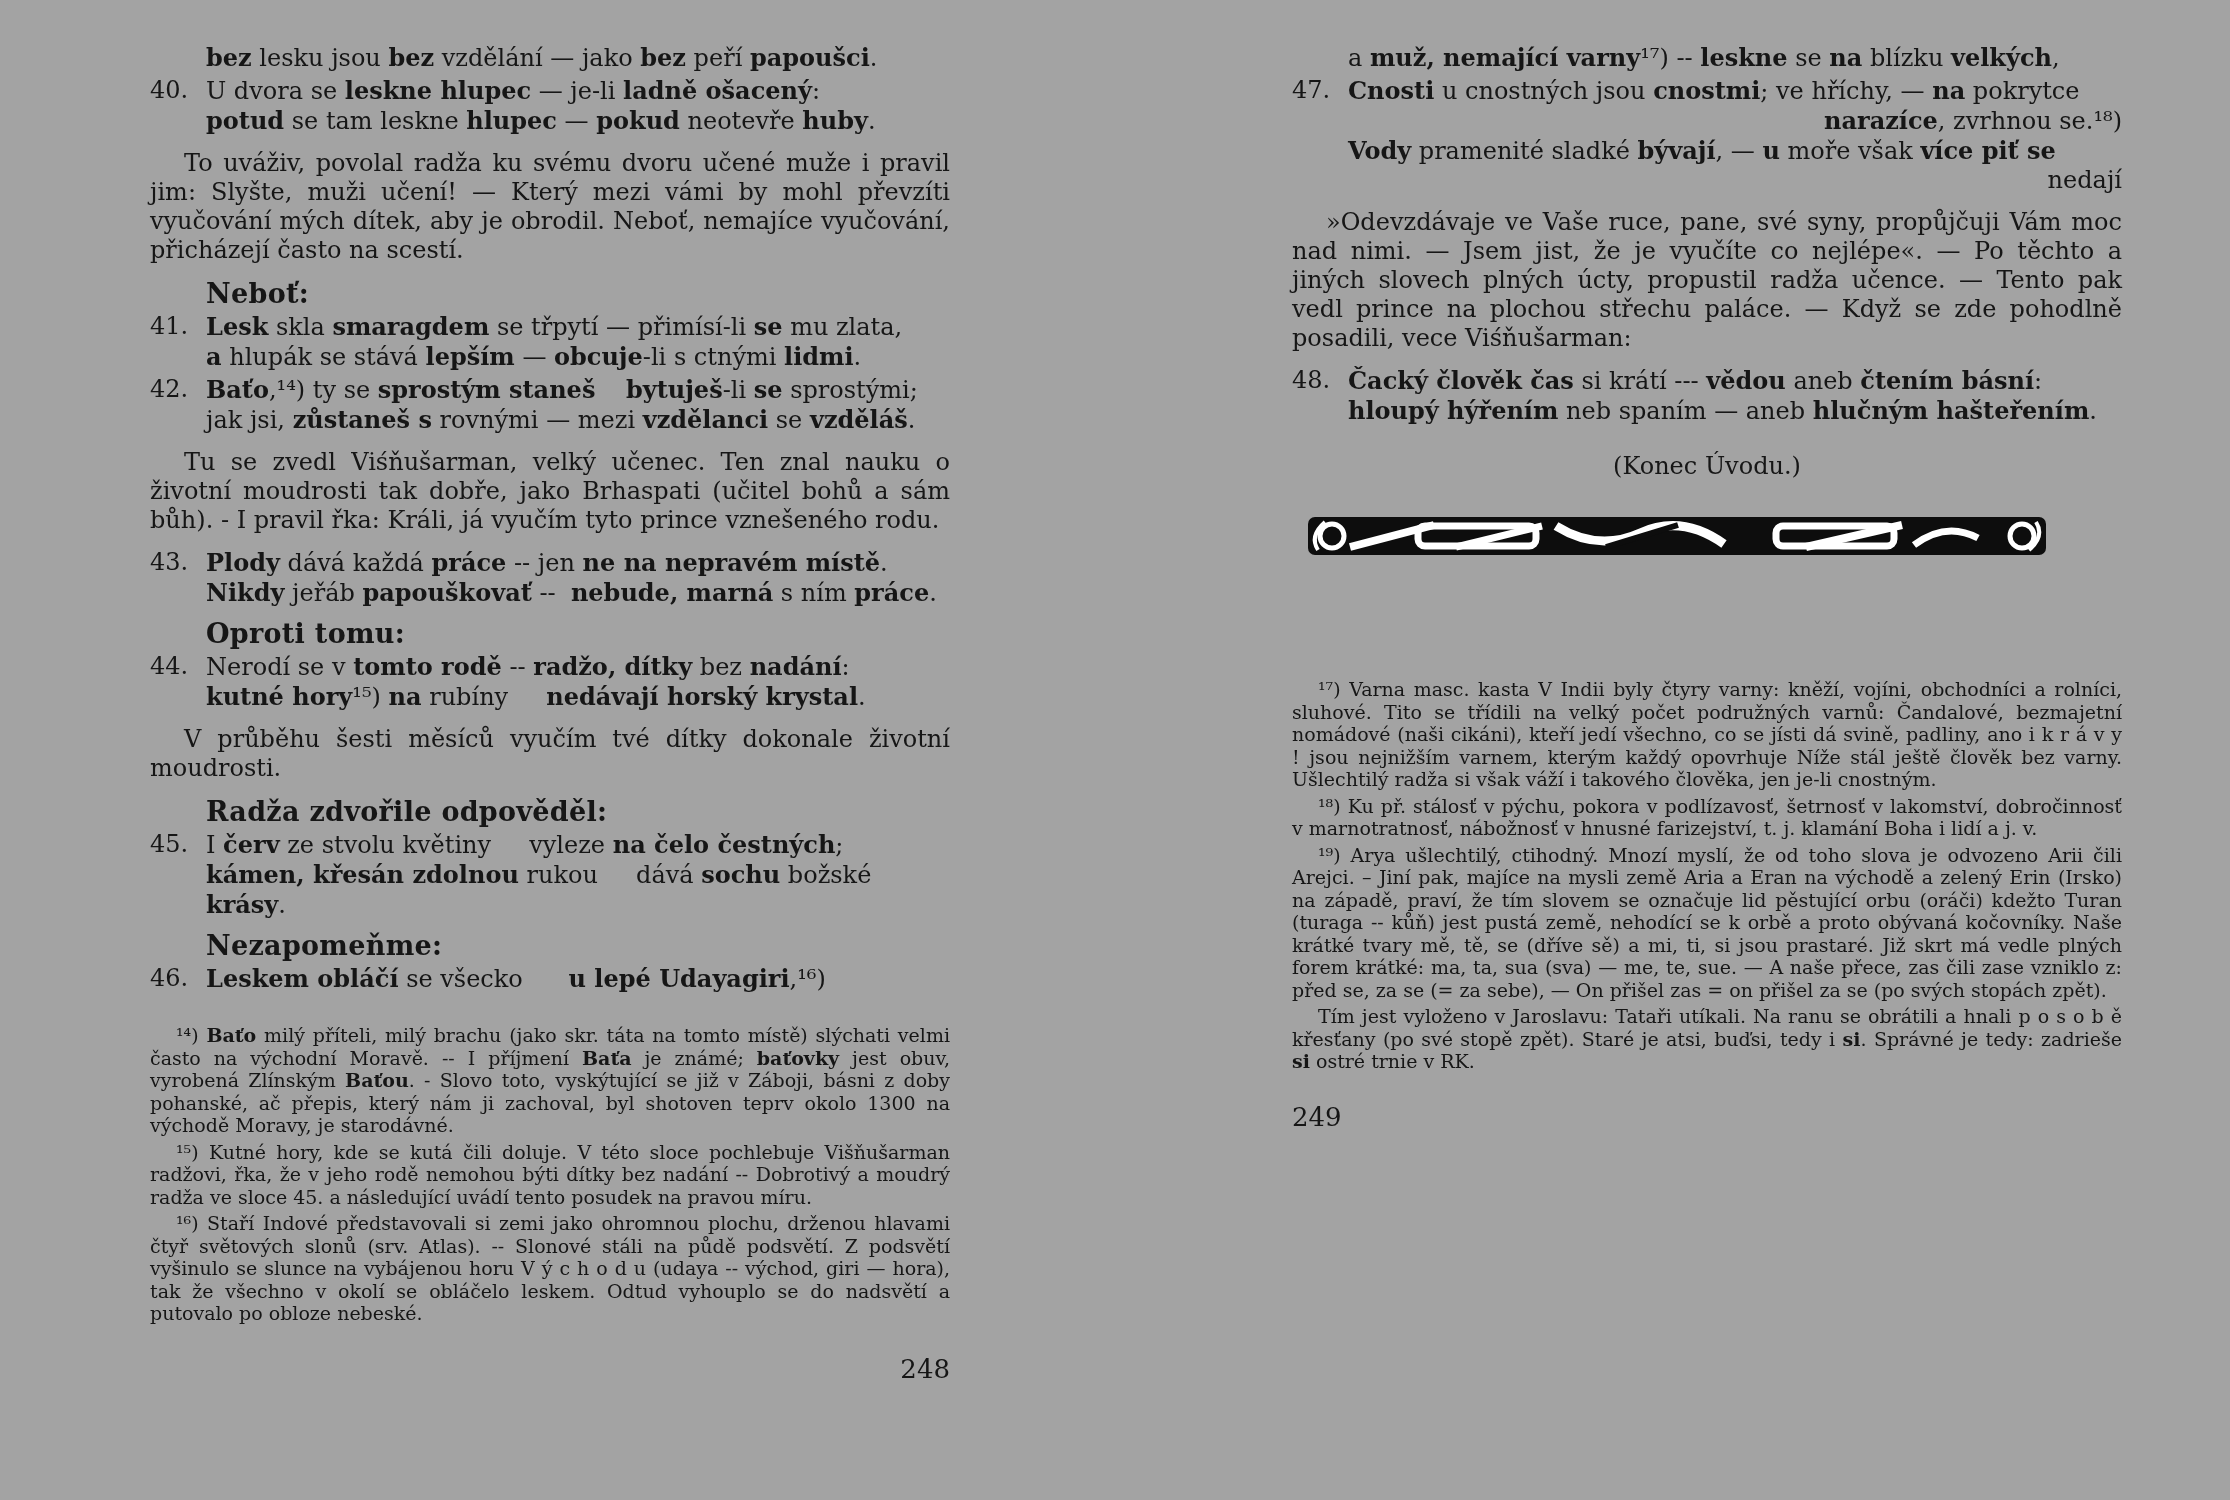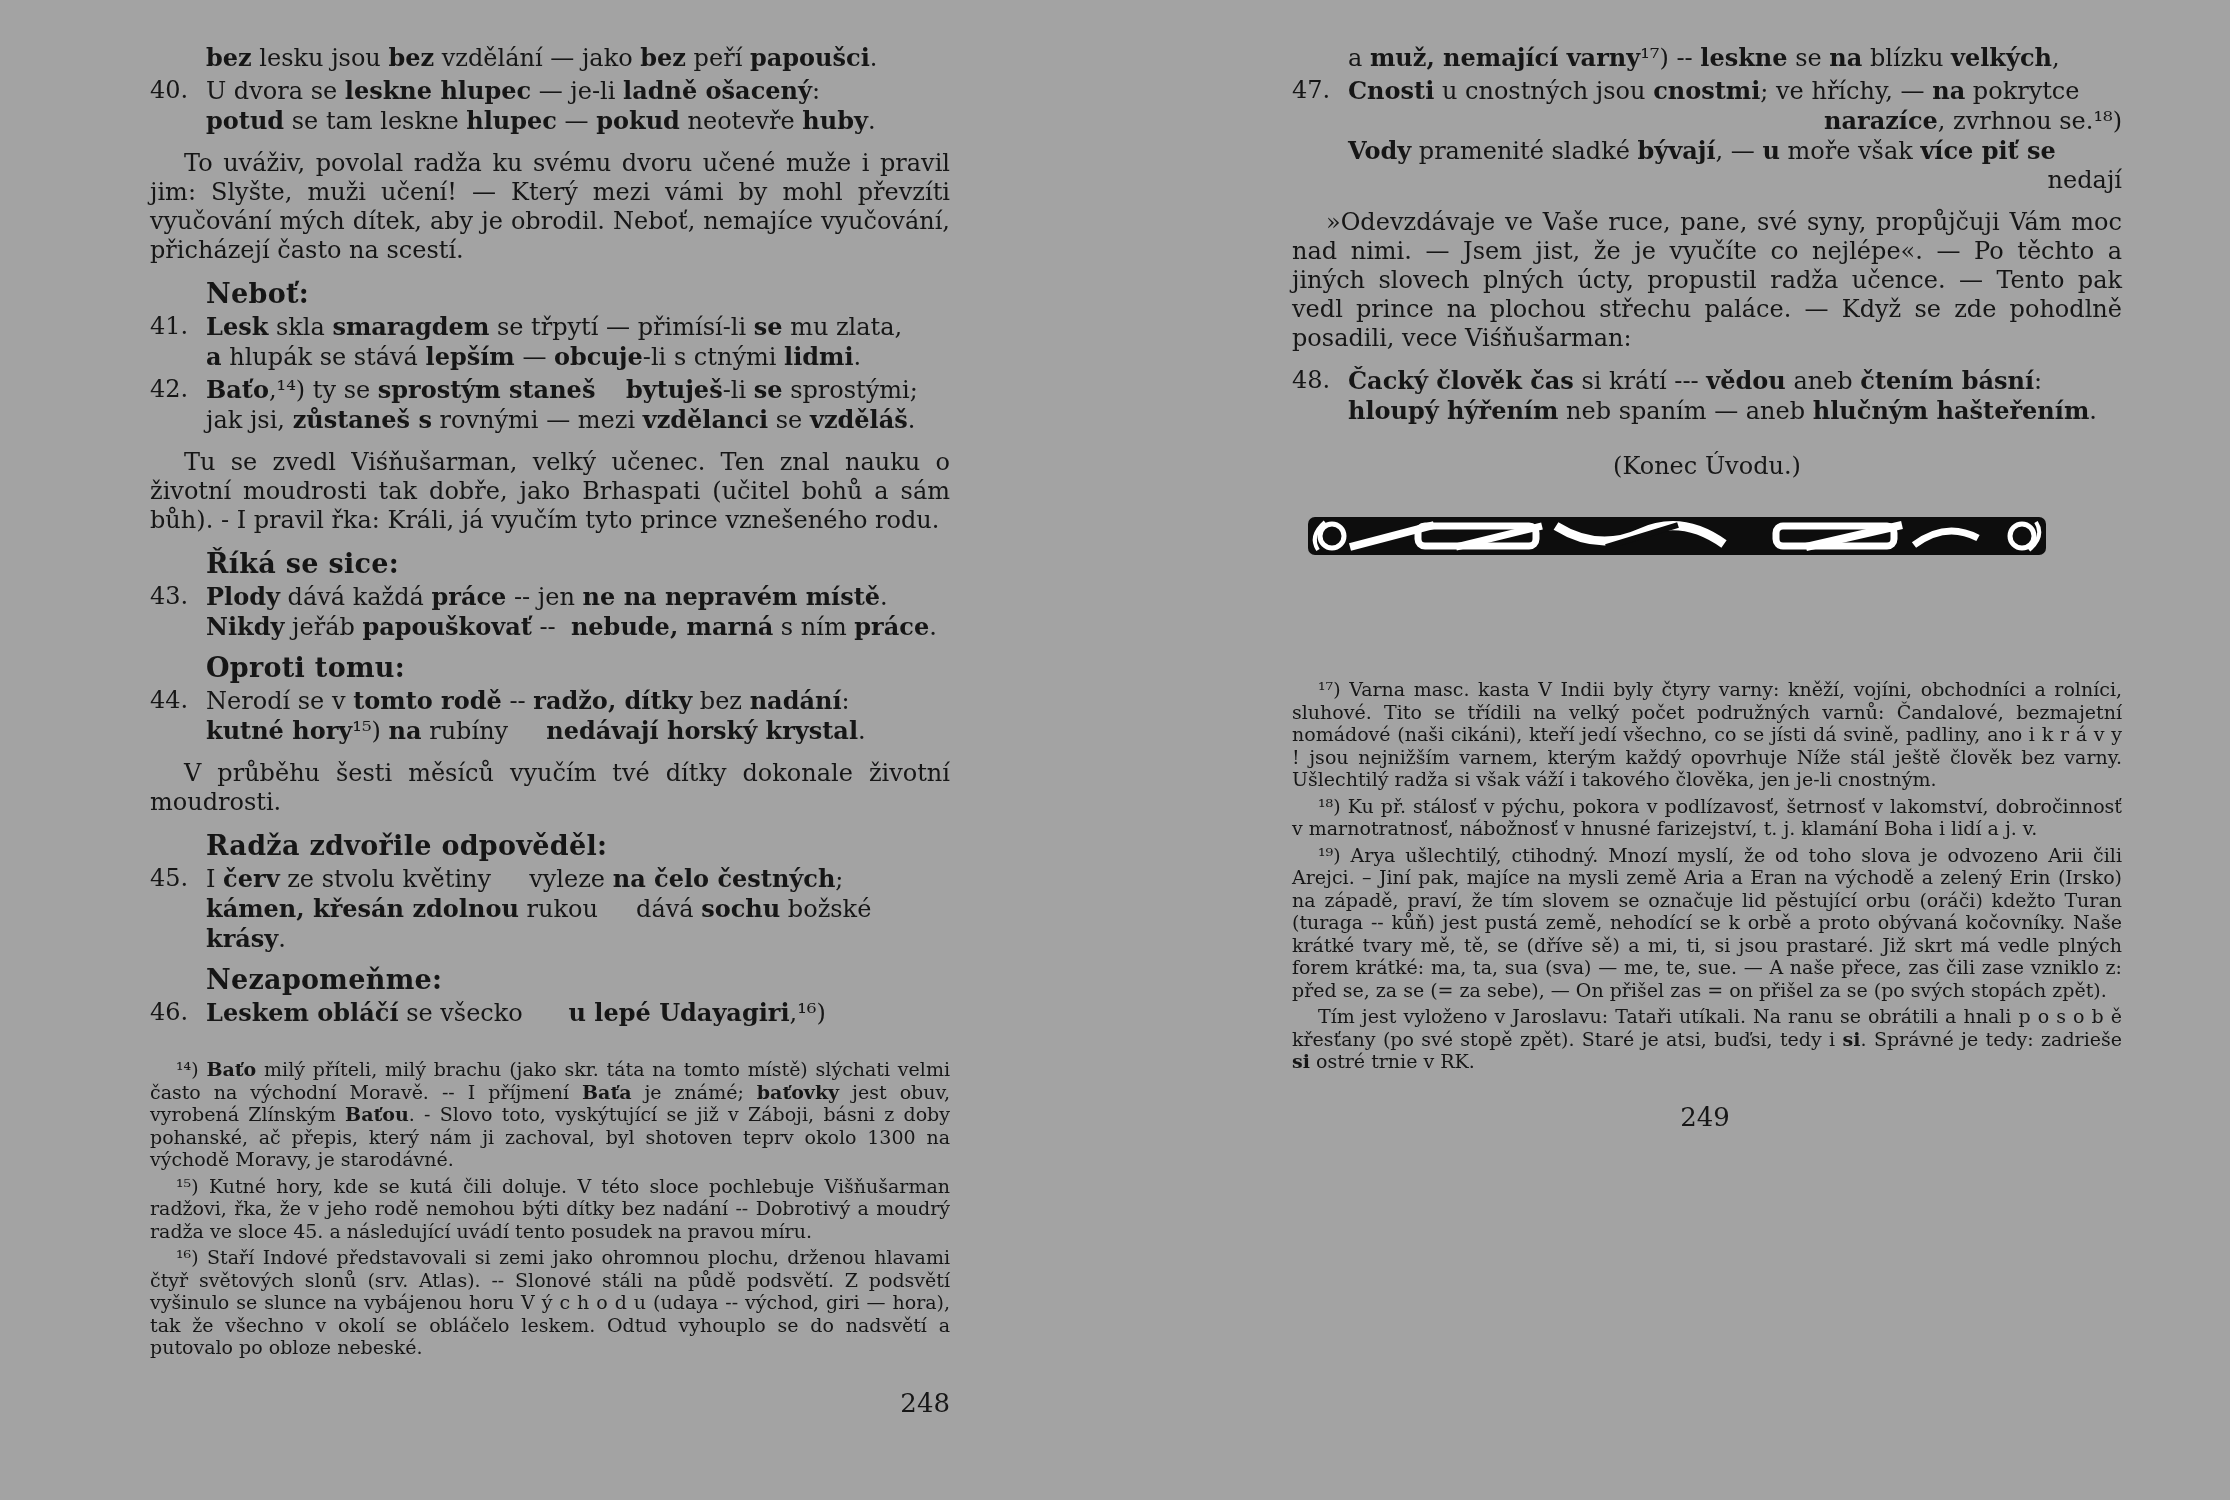--- a/index.html
+++ b/index.html
@@ -23,21 +23,21 @@
   .vline{white-space:pre-wrap;}
   .vline.right{text-align:right;white-space:normal;}
   .centerline{text-align:center;margin:26px 0 18px 0;}
   .ornament{margin:14px 0 0 14px;width:742px;height:46px;}
   .footnote{font-size:19px;line-height:22.5px;text-align:justify;text-indent:26px;margin:4px 0;}
   .verse + .footnote{margin-top:30px;}
   .ornament + .footnote{margin-top:112px;}
   .footnote.cont{text-indent:26px;}
   .pagenum{font-size:26px;margin-top:30px;}
   .pagenum-left{text-align:right;padding-left:16px;}
-  .pagenum-right{text-align:center;padding-right:4px;}
+  .pagenum-right{text-align:left;padding-right:4px;}
   b{font-weight:bold;}
 </style>
 </head>
 <body>
 
 <div class="sheet">
   <section class="page left">
     <div class="blocks">
         <div class="verse">
           <span class="vnum"></span>
@@ -62,21 +62,20 @@
           </div>
         </div>
         <div class="verse">
           <span class="vnum">42.</span>
           <div class="vbody">
             <div class="vline"><b>Baťo</b>,¹⁴) ty se <b>sprostým staneš</b>    <b>bytuješ</b>-li <b>se</b> sprostými;</div>
             <div class="vline">jak jsi, <b>zůstaneš s</b> rovnými — mezi <b>vzdělanci</b> se <b>vzděláš</b>.</div>
           </div>
         </div>
         <div class="para">Tu se zvedl Viśňušarman, velký učenec. Ten znal nauku o životní moudrosti tak dobře, jako Brhaspati (učitel bohů a sám bůh). - I pravil řka: Králi, já vyučím tyto prince vznešeného rodu.</div>
-        <div class="heading">Říká se sice:</div>
         <div class="verse">
           <span class="vnum">43.</span>
           <div class="vbody">
             <div class="vline"><b>Plody</b> dává každá <b>práce</b> -- jen <b>ne na nepravém místě</b>.</div>
             <div class="vline"><b>Nikdy</b> jeřáb <b>papouškovať</b> --  <b>nebude, marná</b> s ním <b>práce</b>.</div>
           </div>
         </div>
         <div class="heading">Oproti tomu:</div>
         <div class="verse">
           <span class="vnum">44.</span>

